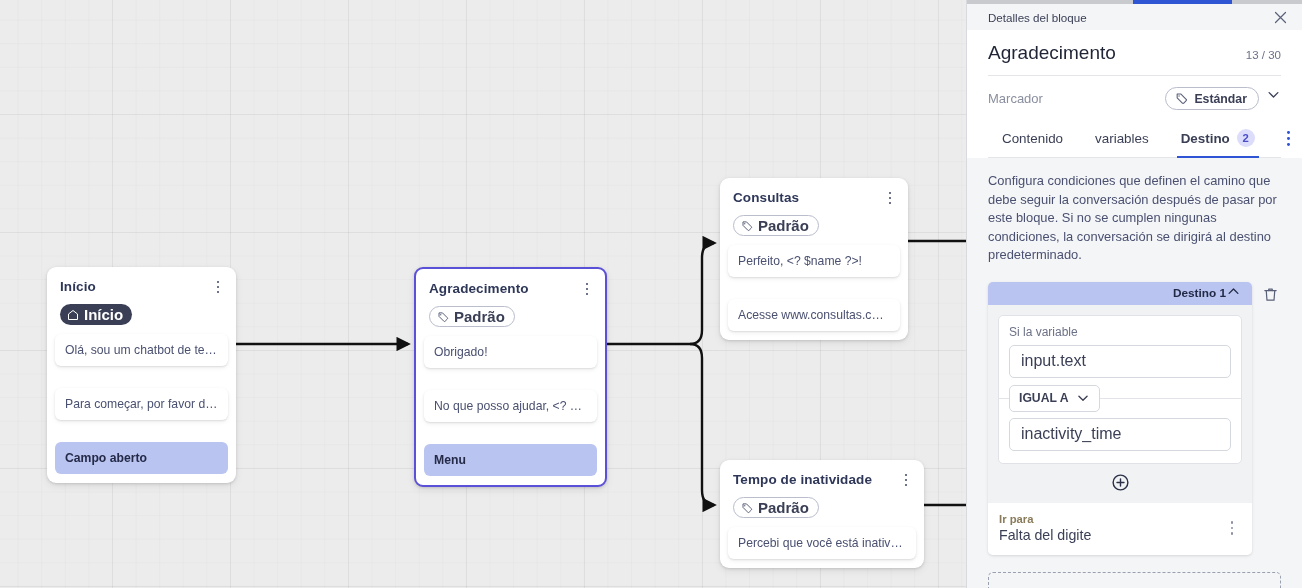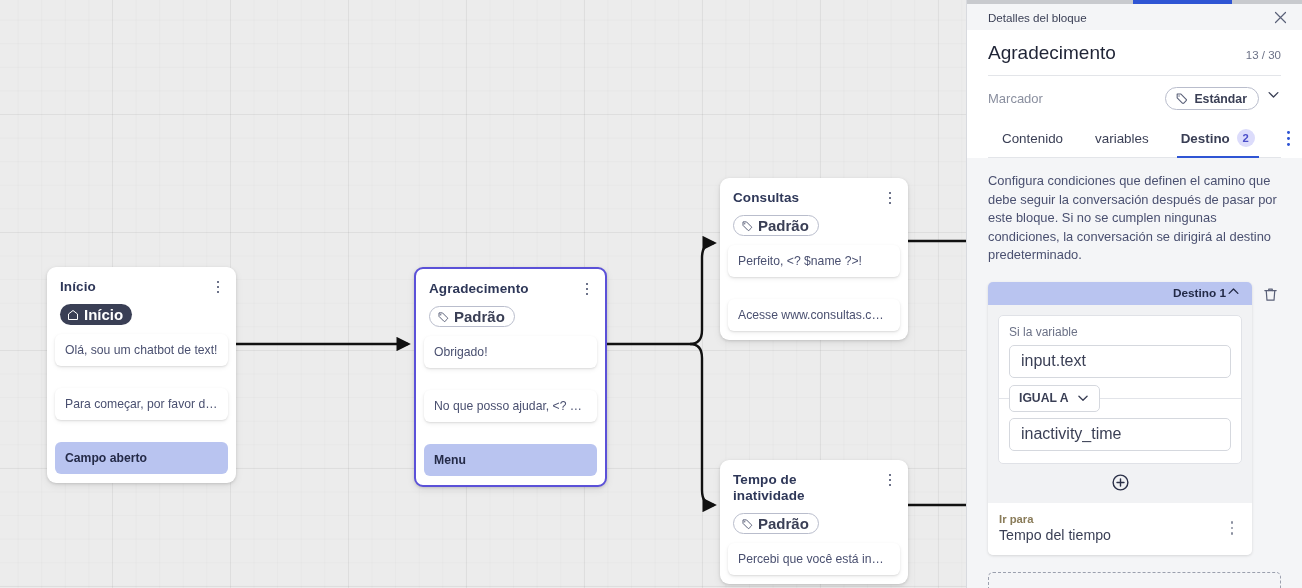--- a/index.html
+++ b/index.html
@@ -494,21 +494,21 @@
             <i></i>
           </div>
         <span class="chip dark">
           <svg width="12" height="12" viewBox="0 0 24 24" fill="none" stroke="#ffffff" stroke-width="2">
             <path d="M3 10 L12 3 L21 10 V21 H3 Z" stroke-linejoin="round"></path>
           </svg>
           <span>Início</span>
         </span>
       </div>
       <div class="node-body">
-        <div class="msg">Olá, sou um chatbot de text!</div>
+        <div class="msg">Olá, sou um chatbot de teste!</div>
         <div class="msg">Para começar, por favor digite o ...</div>
         <div class="msg highlight">Campo aberto</div>
       </div>
     </div>
 
     <div class="node selected" style="left:414px; top:267px; width:193px;">
       <div class="node-head">
         <div class="node-title">Agradecimento</div>
         <div class="node-menu">
             <i></i>
@@ -545,21 +545,21 @@
           </svg>
           <span>Padrão</span>
         </span>
       </div>
       <div class="node-body">
         <div class="msg">Perfeito, &lt;? $name ?&gt;!</div>
         <div class="msg">Acesse www.consultas.com par...</div>
       </div>
     </div>
 
-    <div class="node" style="left:720px; top:460px; width:188px;">
+    <div class="node" style="left:720px; top:460px; width:204px;">
       <div class="node-head">
         <div class="node-title">Tempo de inatividade</div>
         <div class="node-menu">
             <i></i>
             <i></i>
             <i></i>
           </div>
         <span class="chip light">
           <svg width="12" height="12" viewBox="0 0 24 24" fill="none" stroke="#5a6078" stroke-width="2">
             <path d="M20.6 13.4 L11 3.8 H4 v7 l9.6 9.6 a1.9 1.9 0 0 0 2.7 0 l4.3-4.3 a1.9 1.9 0 0 0 0-2.7 z" stroke-linejoin="round"></path>
@@ -666,21 +666,21 @@
               <svg width="19" height="19" viewBox="0 0 24 24" fill="none" stroke="#2b3048" stroke-width="1.8" stroke-linecap="round">
                 <circle cx="12" cy="12" r="9.3"></circle>
                 <path d="M12 7.6 V16.4 M7.6 12 H16.4"></path>
               </svg>
             </div>
           </div>
 
           <div class="goto-row">
             <div>
               <div class="goto-label">Ir para</div>
-              <div class="goto-value">Tempo del tiempo</div>
+              <div class="goto-value">Falta del digite</div>
             </div>
             <div class="goto-menu">
                 <i></i>
                 <i></i>
                 <i></i>
               </div>
           </div>
         </div>
 
         <div class="trash-btn">

